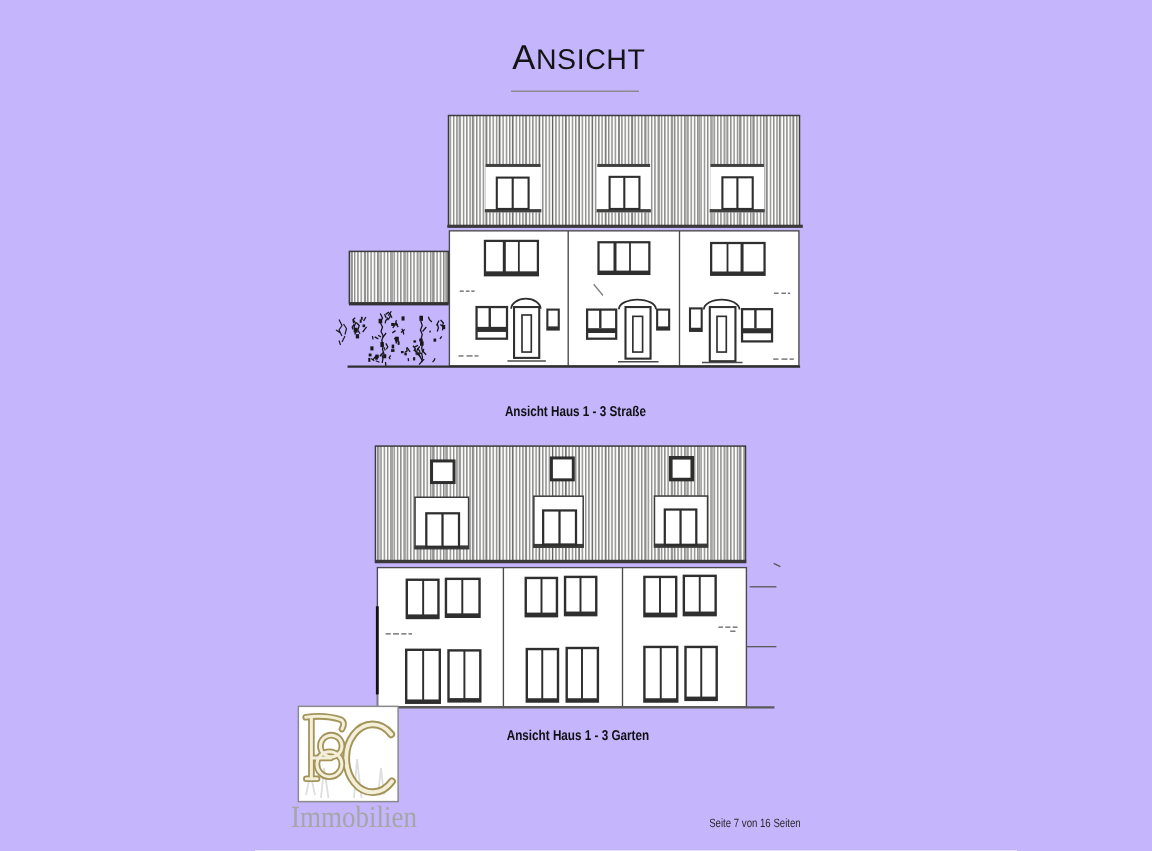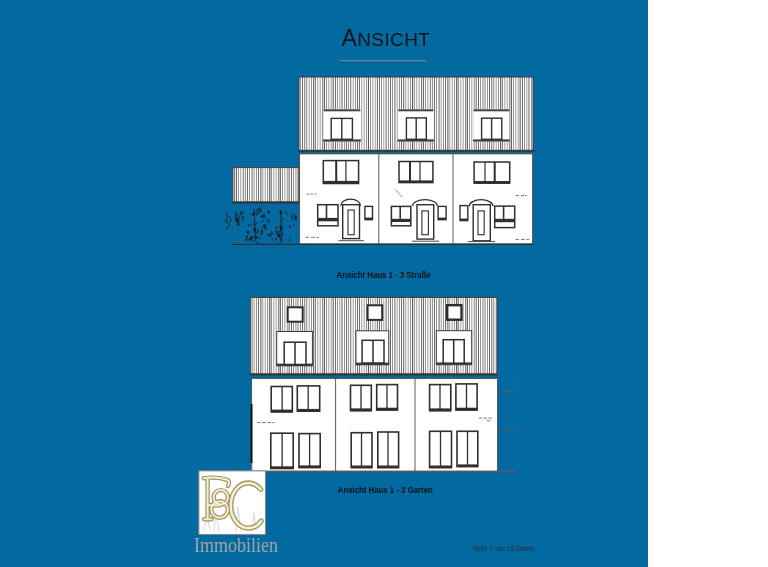--- a/index.html
+++ b/index.html
@@ -1,16 +1,16 @@
 <!DOCTYPE html>
 <html><head>
 <meta charset="utf-8">
 <style>
   html,body{margin:0;padding:0;background:#ffffff;}
-  #page{position:relative;width:648px;height:567px;background:#0369a1;overflow:hidden;
+  #page{position:relative;width:768px;height:567px;background:#c4b5fd;overflow:hidden;
         font-family:"Liberation Sans", sans-serif;}
   svg{position:absolute;left:0;top:0;}
 </style>
 </head>
 <body>
 
 <div id="page">
 <svg width="768" height="567" viewBox="0 0 768 567">
 <defs>
   <pattern id="hatch" width="2.2" height="6" patternUnits="userSpaceOnUse">

